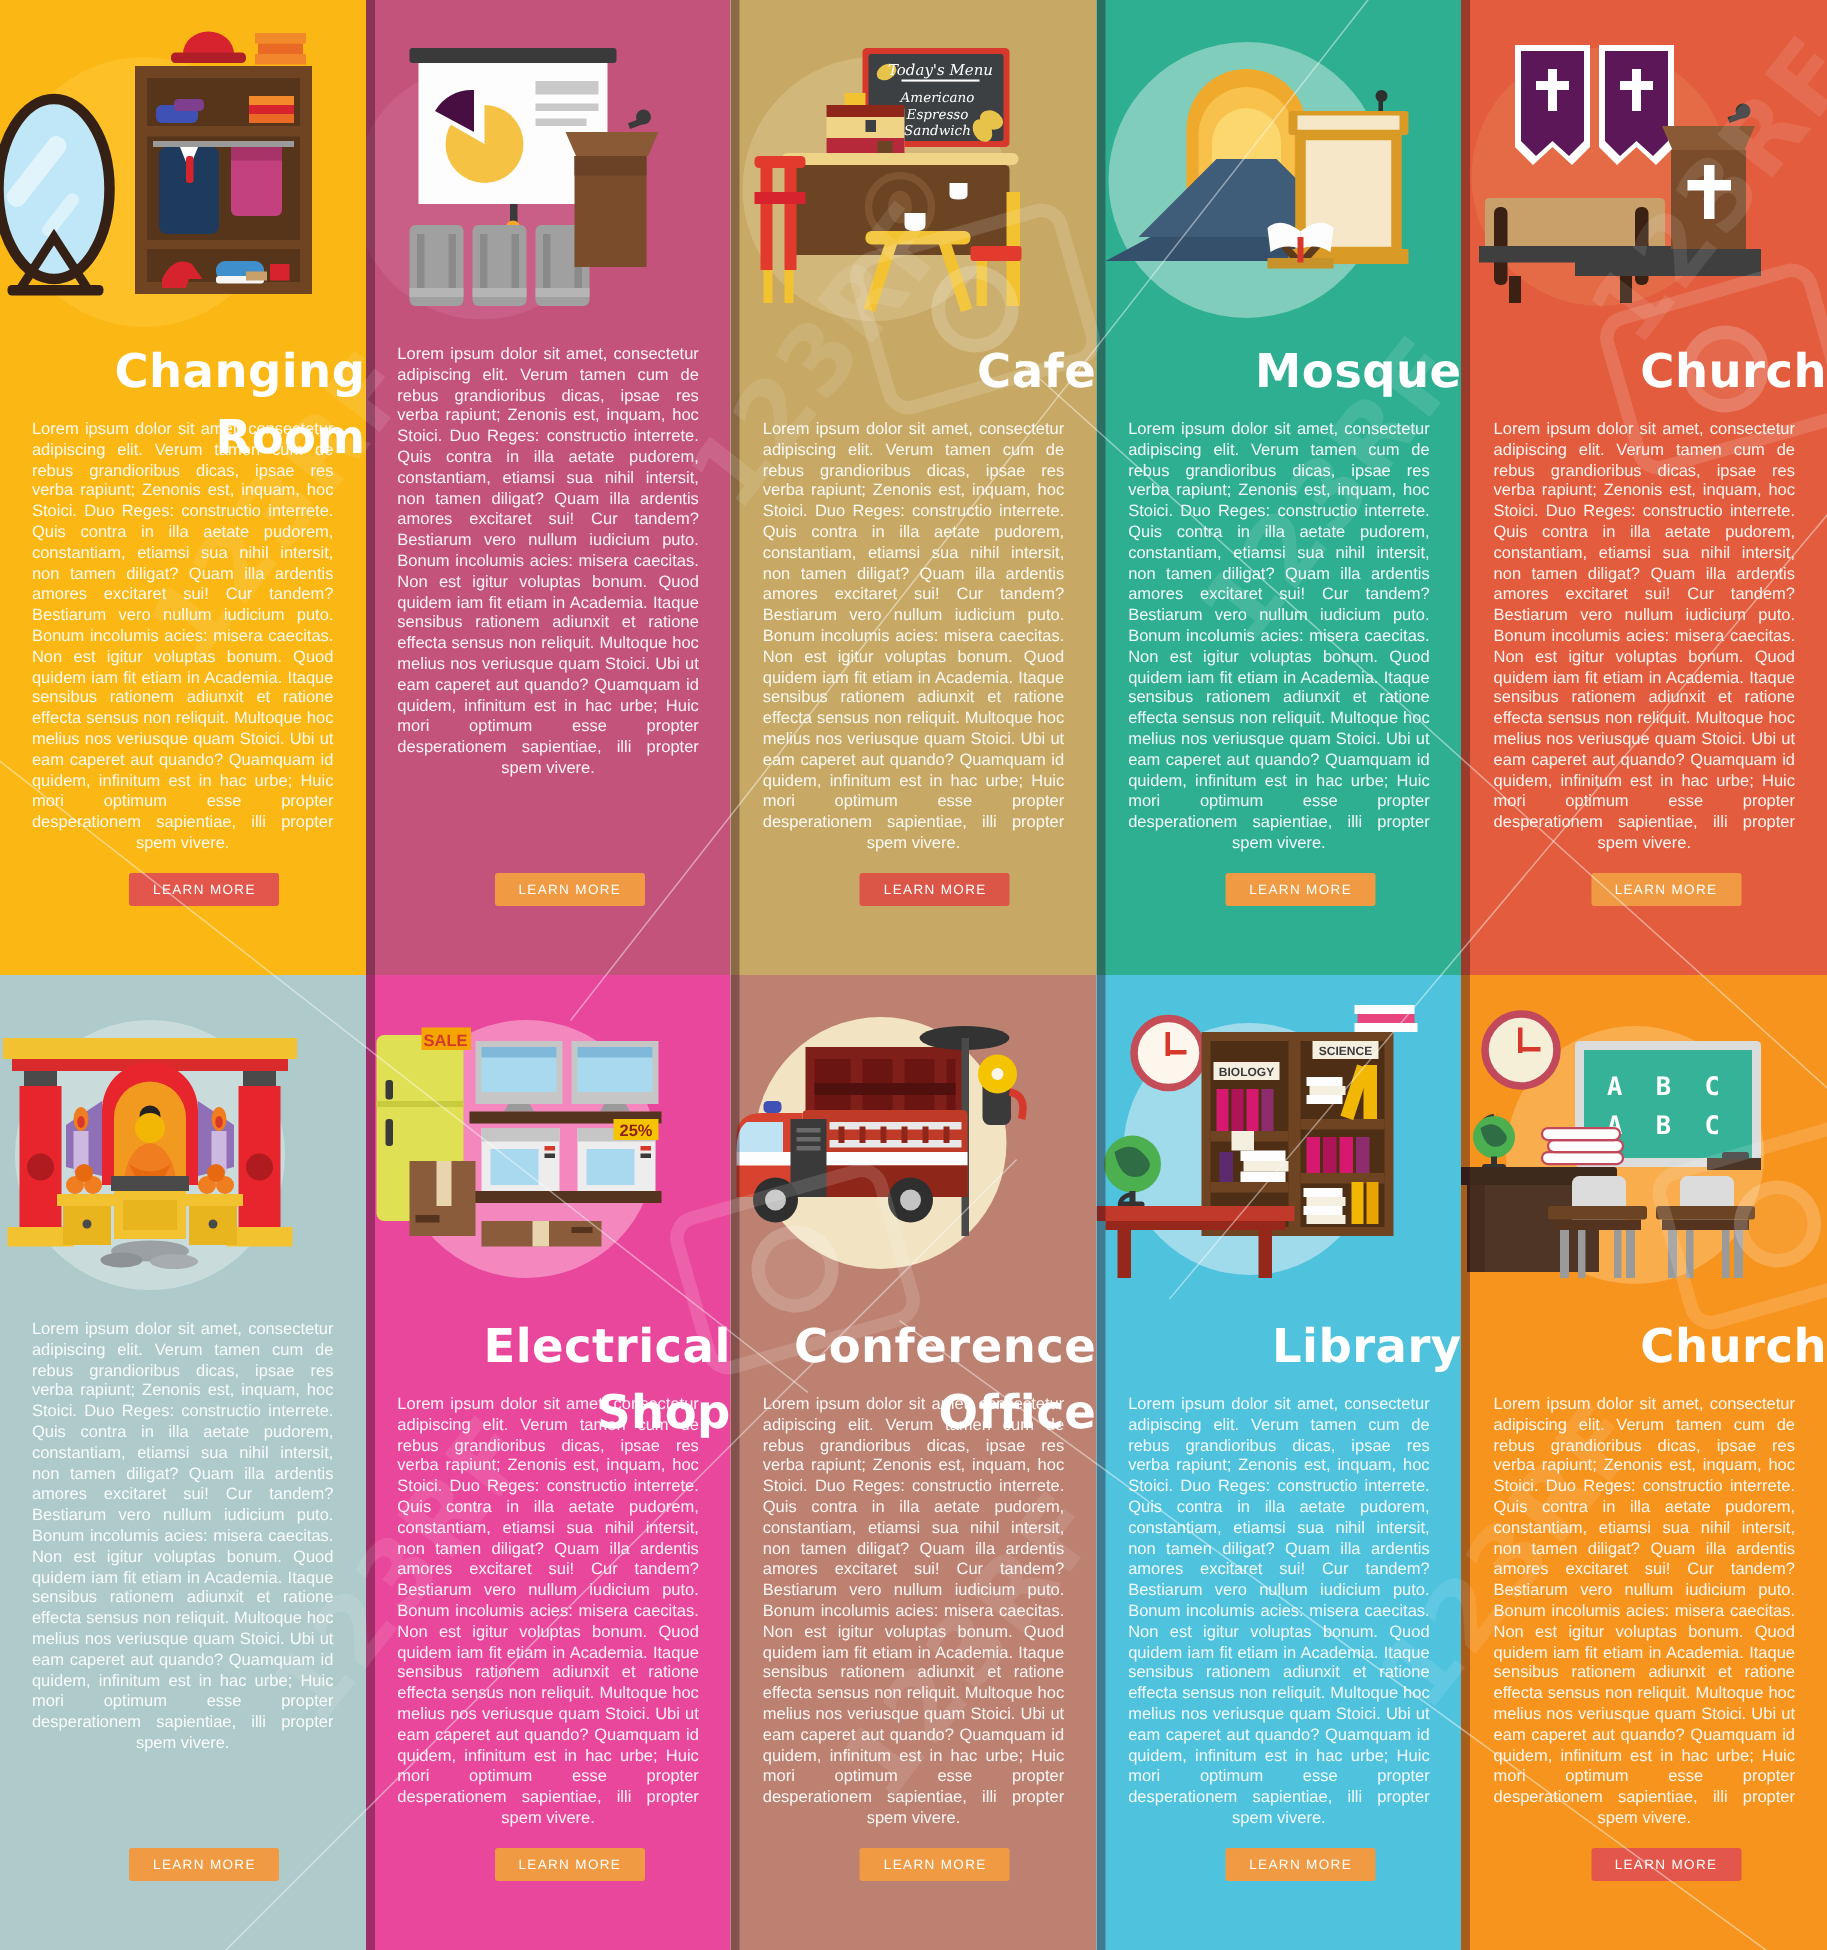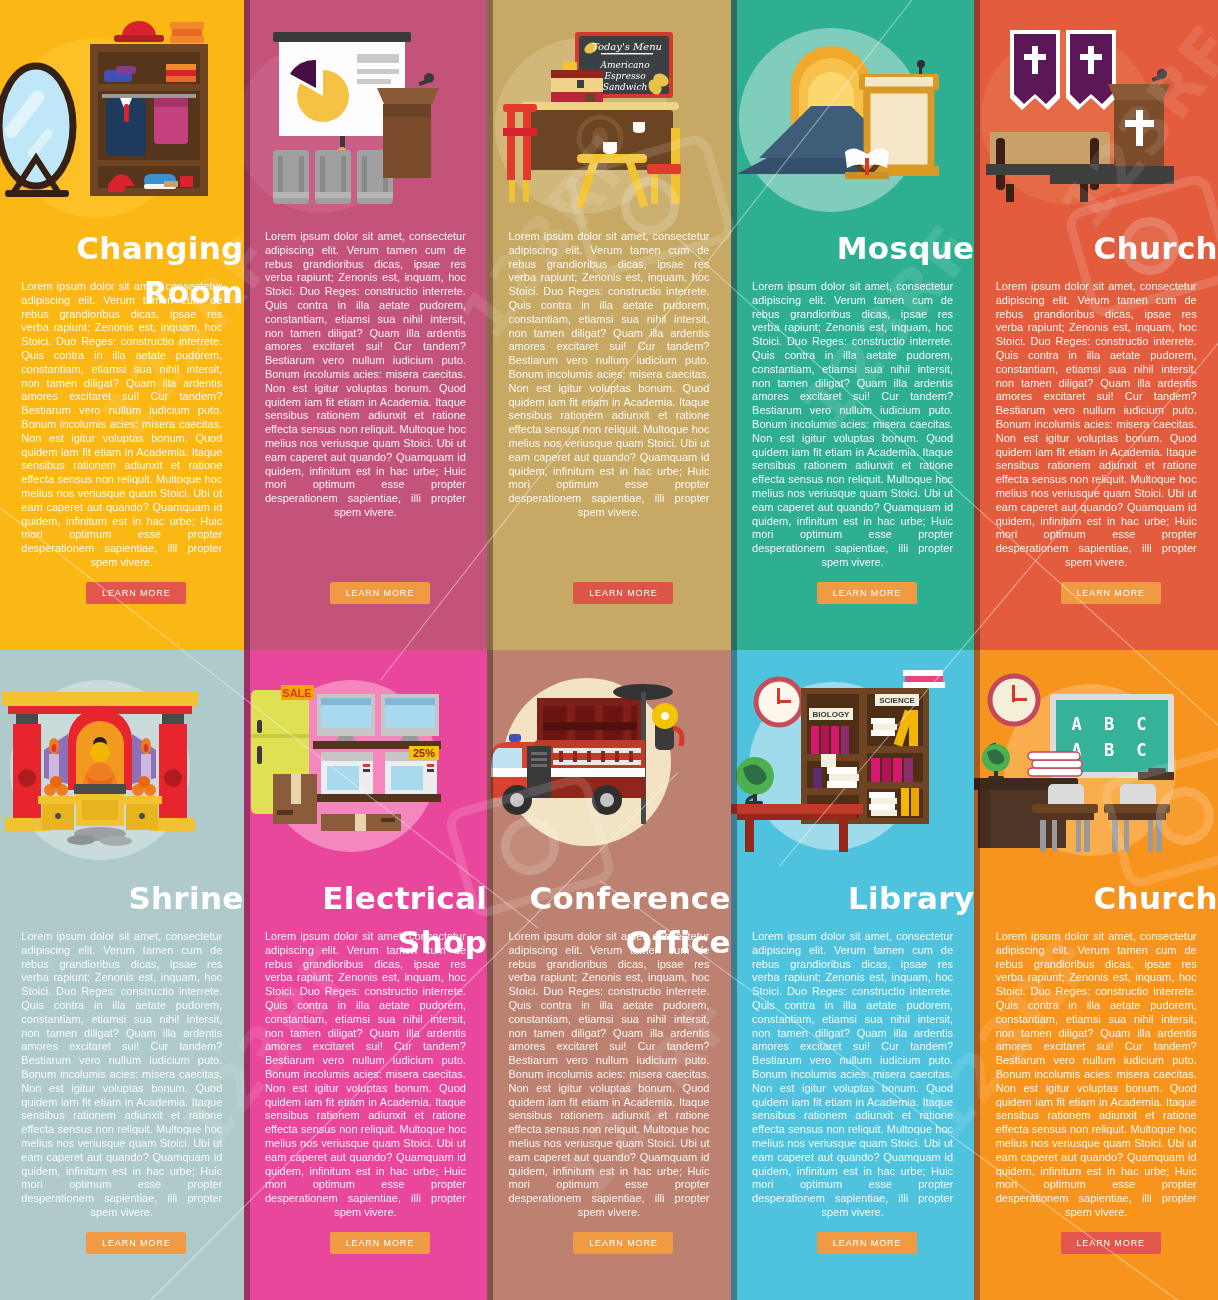--- a/index.html
+++ b/index.html
@@ -160,20 +160,21 @@
           <rect x="168" y="152" width="8" height="48" transform="rotate(-18 172 176)" fill="#F2C230"></rect>
           <path d="M138 134 h14 v8 q0 4 -7 4 t-7 -4 z" fill="#FDFDFD"></path>
         </g>
         <g>
           <rect x="206" y="120" width="9" height="76" fill="#F2C230"></rect>
           <rect x="182" y="156" width="34" height="10" rx="2" fill="#E23B2E"></rect>
           <rect x="186" y="166" width="7" height="30" fill="#F2C230"></rect>
         </g>
       </svg>
     </div>
+    <h2 class="title">Cafe</h2>
     <p class="body">Lorem ipsum dolor sit amet, consectetur adipiscing elit. Verum tamen cum de rebus grandioribus dicas, ipsae res verba rapiunt; Zenonis est, inquam, hoc Stoici. Duo Reges: constructio interrete. Quis contra in illa aetate pudorem, constantiam, etiamsi sua nihil intersit, non tamen diligat? Quam illa ardentis amores excitaret sui! Cur tandem? Bestiarum vero nullum iudicium puto. Bonum incolumis acies: misera caecitas. Non est igitur voluptas bonum. Quod quidem iam fit etiam in Academia. Itaque sensibus rationem adiunxit et ratione effecta sensus non reliquit. Multoque hoc melius nos veriusque quam Stoici. Ubi ut eam caperet aut quando? Quamquam id quidem, infinitum est in hac urbe; Huic mori optimum esse propter desperationem sapientiae, illi propter spem vivere.</p>
     <button class="learn-more">LEARN MORE</button>
   </section>
 
   <section class="card spine" style="--bg: #2FAF92; --btn: #F09B43;">
     <div class="illus">
       <svg viewBox="0 0 244 212">
         <circle cx="122" cy="112" r="92" fill="#7FCDBA"></circle>
         <g>
           <path d="M82 150 v-72 a40 40 0 0 1 80 0 v72 z" fill="#EFA92C"></path>
@@ -309,21 +310,20 @@
           <rect x="148" y="146" width="32" height="26" fill="#E8B51F"></rect>
           <circle cx="164" cy="158" r="3" fill="#4A4A4A"></circle>
         </g>
         <g>
           <ellipse cx="122" cy="176" rx="26" ry="7" fill="#9AA0A3"></ellipse>
           <ellipse cx="103" cy="182" rx="14" ry="5" fill="#8C9296"></ellipse>
           <ellipse cx="138" cy="183" rx="16" ry="5" fill="#A6ACB0"></ellipse>
         </g>
       </svg>
     </div>
-    <h2 class="title">Shrine</h2>
     <p class="body">Lorem ipsum dolor sit amet, consectetur adipiscing elit. Verum tamen cum de rebus grandioribus dicas, ipsae res verba rapiunt; Zenonis est, inquam, hoc Stoici. Duo Reges: constructio interrete. Quis contra in illa aetate pudorem, constantiam, etiamsi sua nihil intersit, non tamen diligat? Quam illa ardentis amores excitaret sui! Cur tandem? Bestiarum vero nullum iudicium puto. Bonum incolumis acies: misera caecitas. Non est igitur voluptas bonum. Quod quidem iam fit etiam in Academia. Itaque sensibus rationem adiunxit et ratione effecta sensus non reliquit. Multoque hoc melius nos veriusque quam Stoici. Ubi ut eam caperet aut quando? Quamquam id quidem, infinitum est in hac urbe; Huic mori optimum esse propter desperationem sapientiae, illi propter spem vivere.</p>
     <button class="learn-more">LEARN MORE</button>
   </section>
 
   <section class="card spine" style="--bg: #E9479B; --btn: #F09B43;">
     <div class="illus">
       <svg viewBox="0 0 244 212">
         <circle cx="130" cy="108" r="86" fill="#F387BE"></circle>
         <g>
           <rect x="30" y="32" width="58" height="124" rx="5" fill="#DFE054"></rect>

